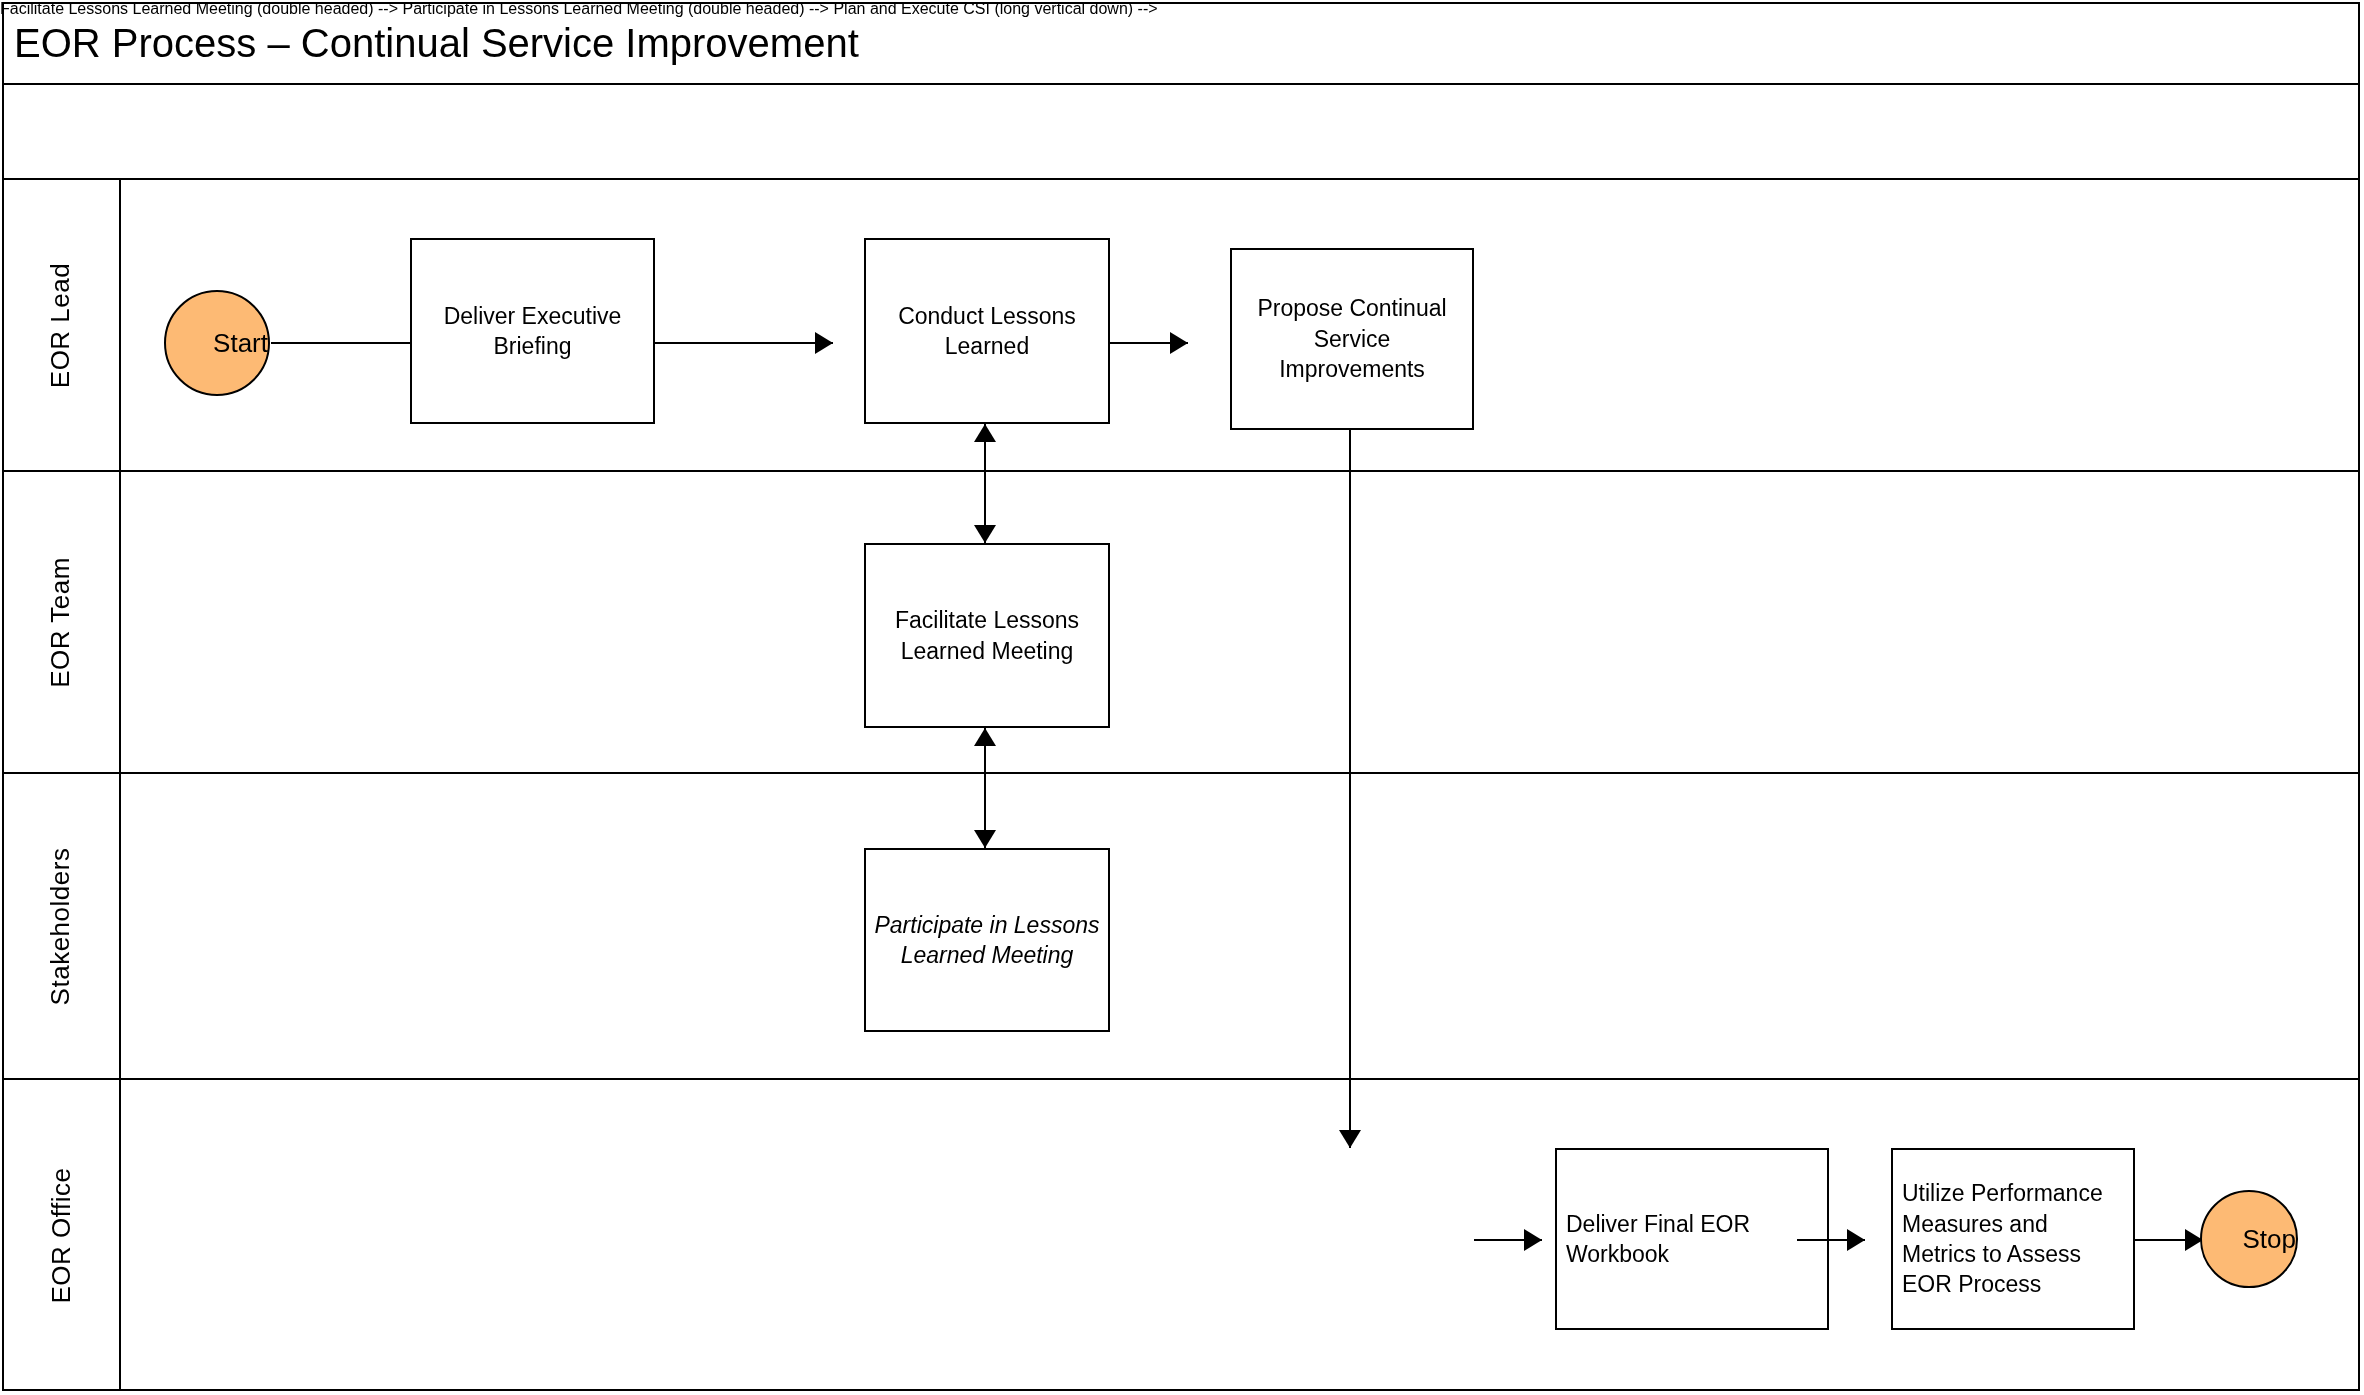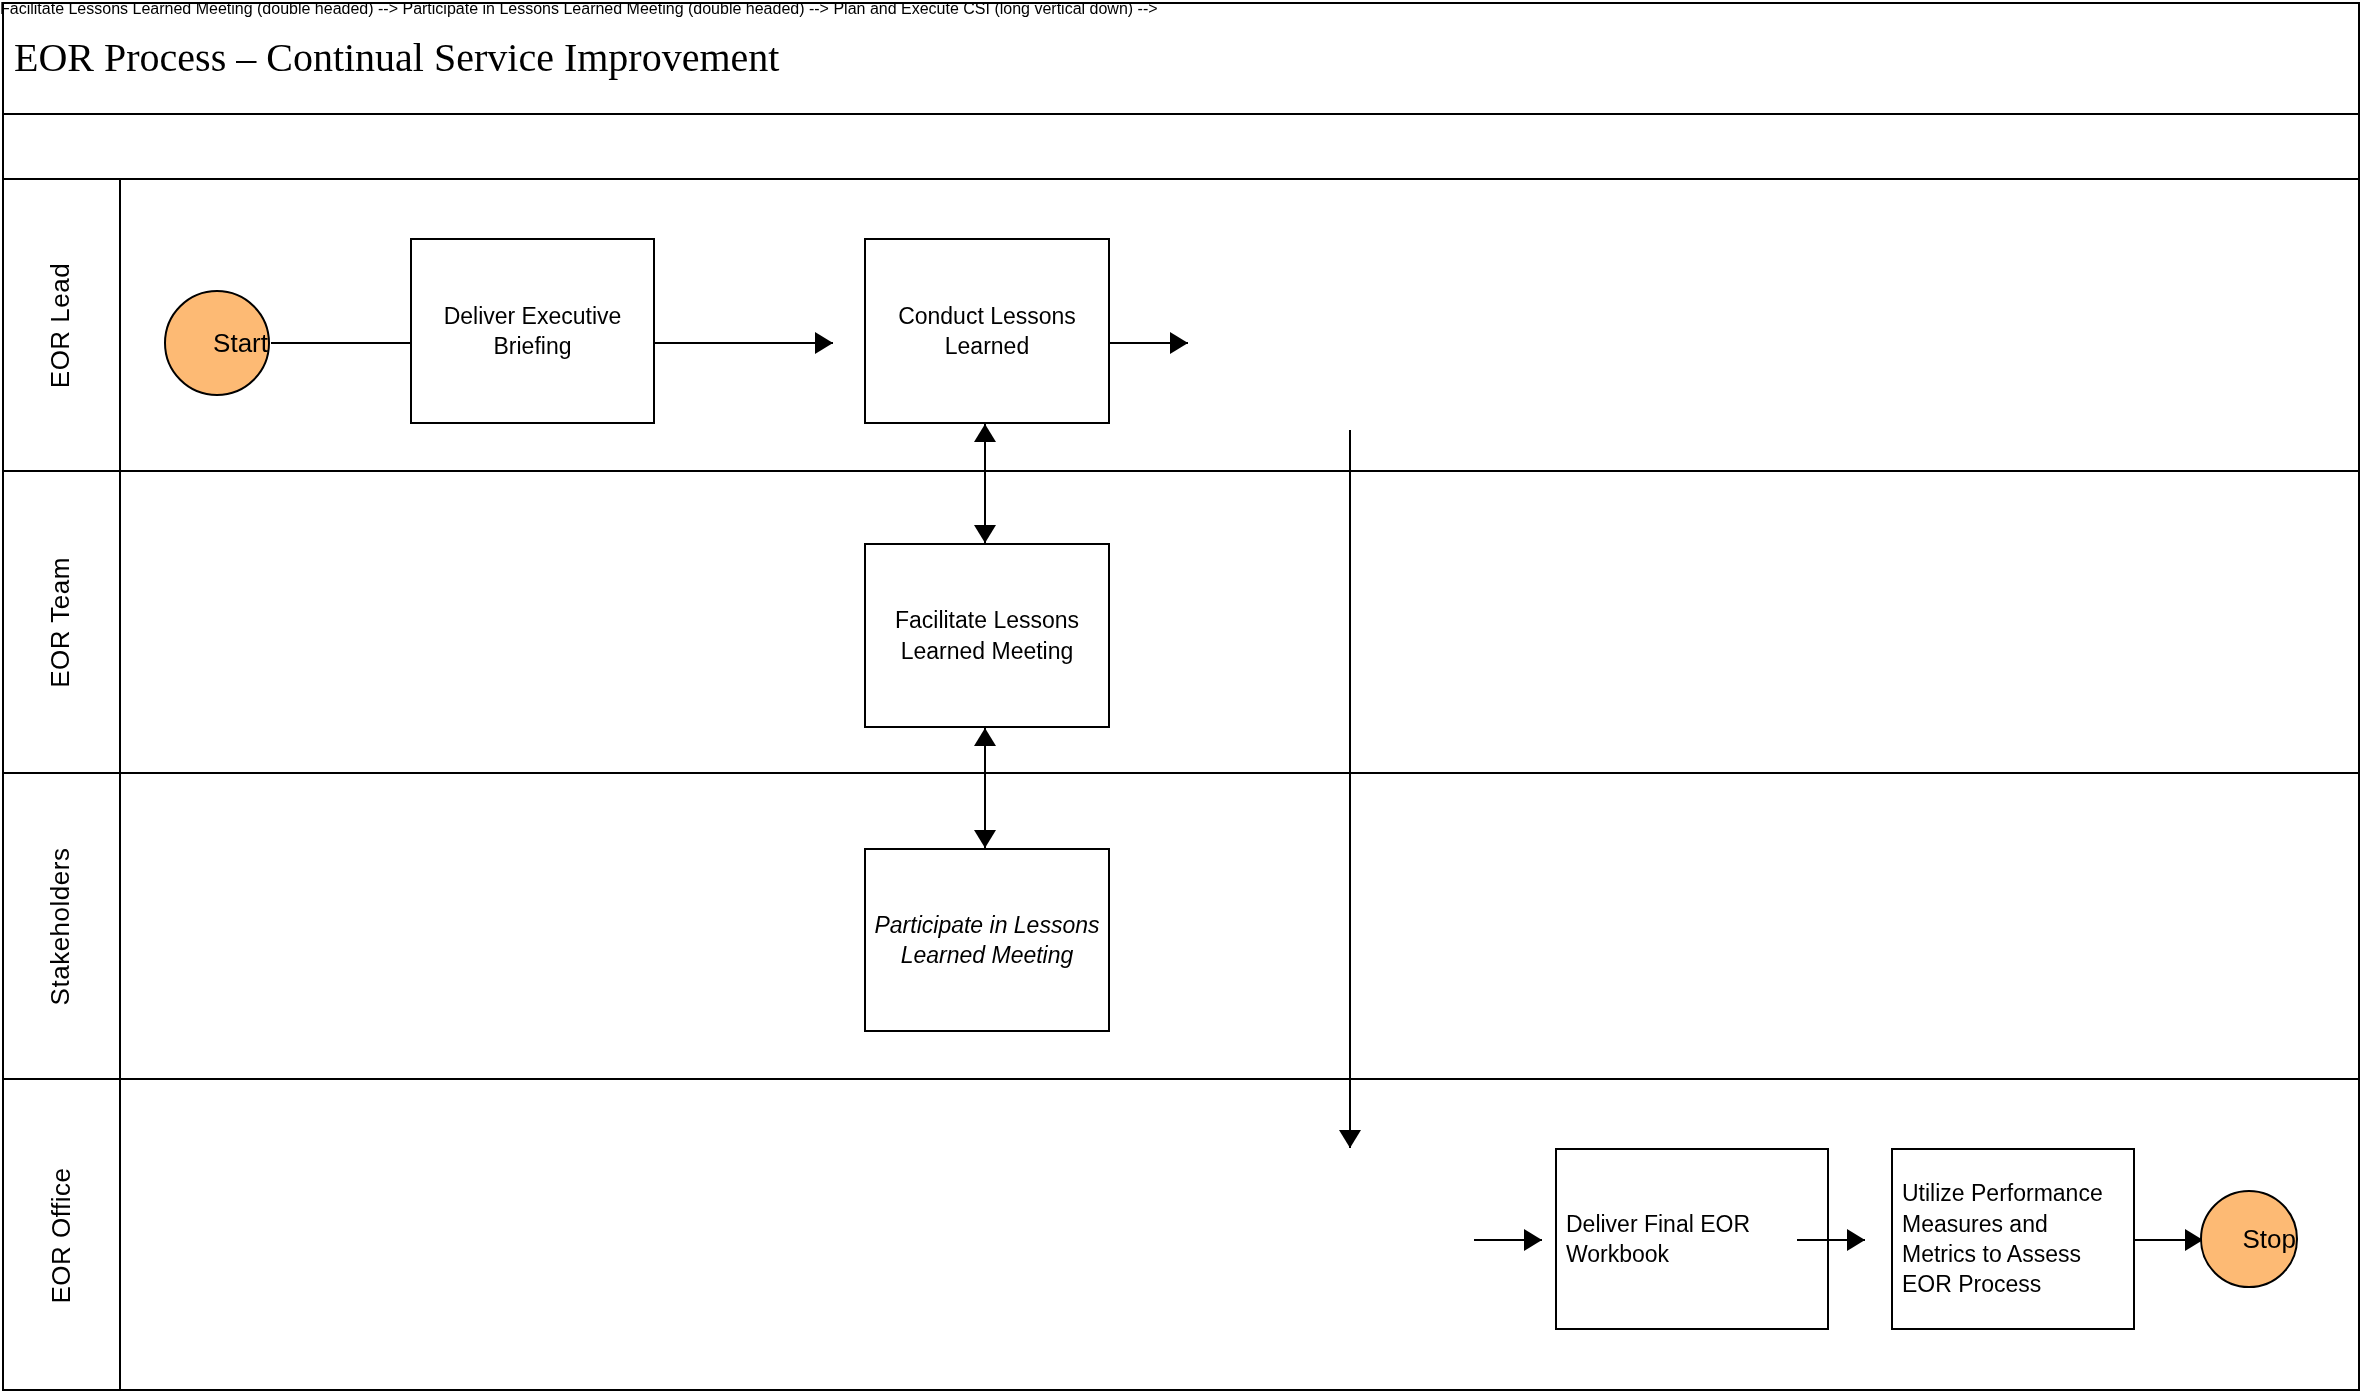--- a/index.html
+++ b/index.html
@@ -29,26 +29,25 @@
     border: 2px solid #000000;
     box-sizing: border-box;
   }
 
   
   .title-band {
     position: absolute;
     left: 2px;
     top: 2px;
     width: 2358px;
-    height: 113px;
+    height: 83px;
     box-sizing: border-box;
     border-bottom: 2px solid #000000;
     display: flex;
     align-items: center;
-    font-family: Liberation Serif, serif;
   }
   .title-text {
     padding-left: 12px;
     font-size: 40px;
     line-height: 1.05;
     letter-spacing: 0px;
     white-space: nowrap;
   }
 
   
@@ -197,20 +196,23 @@
       <div class="conn-h" style="left:534px;top:162px;width:178px;"></div>
       <div class="arrow-r" style="left:694px;top:152px;"></div>
 
       <div class="node" style="left:743px;top:58px;width:246px;height:186px;">
         <span>Conduct Lessons Learned</span>
       </div>
 
       <div class="conn-h" style="left:989px;top:162px;width:78px;"></div>
       <div class="arrow-r" style="left:1049px;top:152px;"></div>
 
+      <div class="node" style="left:1109px;top:68px;width:244px;height:182px;">
+        <span>Propose Continual Service Improvements</span>
+      </div>
     </div>
   </div>
 
   
   <div class="lane has-divider" style="top:472px;height:302px;">
     <div class="lane-label-cell">
       <span class="lane-label-text">EOR Team</span>
     </div>
     <div class="lane-body">
 

